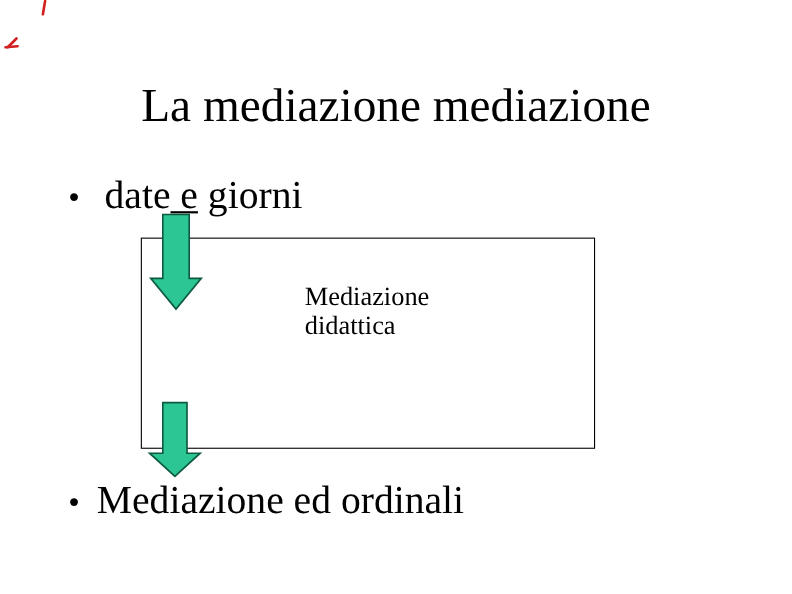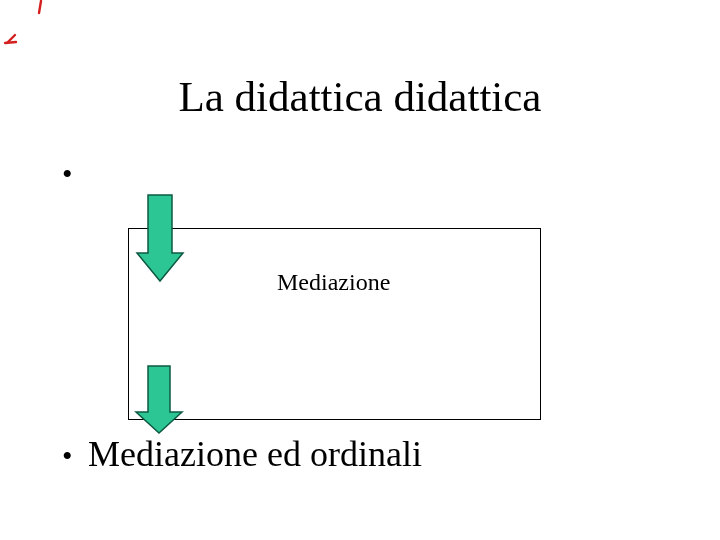--- a/index.html
+++ b/index.html
@@ -28,21 +28,21 @@
   .bullet-row.second{top:433px;}
   .bullet-marker{display:inline-block;flex:none;}
   .bullet-row.first  .bullet-marker{width:33px;font-size:30px;}
   .bullet-row.second .bullet-marker{width:26px;font-size:30px;}
   .underlined{
     text-decoration:underline;
     text-decoration-thickness:2px;
     text-underline-offset:3px;
   }
   .diagram-box{
-    position:absolute;left:128px;top:228px;
+    position:absolute;left:128px;top:216px;
     width:413px;height:192px;
     border:1.5px solid var(--box_border,#000);
     box-sizing:border-box;
     background:transparent;
   }
   .box-label{
     position:absolute;left:148px;top:40px;
     font-size:24px;line-height:27px;
     white-space:nowrap;
   }
@@ -66,29 +66,31 @@
 <div class="slide">
 
   <svg id="red-mark-1" class="red-mark" width="10" height="16" viewBox="0 0 10 16">
     <path class="red-stroke" d="M6,1 L4,13"></path>
   </svg>
   <svg id="red-mark-2" class="red-mark" width="16" height="14" viewBox="0 0 16 14">
     <path class="red-stroke" d="M12,2 L4,10"></path>
     <path class="red-stroke" d="M2,10 L13,9"></path>
   </svg>
 
-  <div class="slide-title">La didattica didattica</div>
+  <div class="slide-title">La mediazione mediazione</div>
 
   <div class="bullet-row first">
     <span class="bullet-marker">•</span>
+    <span><span>date</span><span class="underlined"> e</span><span> giorni</span></span>
   </div>
 
   <div class="diagram-box">
     <div class="box-label">
       <div>Mediazione</div>
+      <div>didattica</div>
     </div>
   </div>
 
   <svg id="arrow-top" class="arrow-svg" width="50" height="90" viewBox="0 0 50 90">
     <polygon class="arrow-shape" points="13,2 37,2 37,60 48,60 25,88 2,60 13,60"></polygon>
   </svg>
 
   <svg id="arrow-bottom" class="arrow-svg" width="56" height="73" viewBox="0 0 56 73">
     <polygon class="arrow-shape" points="17,2 39,2 39,48 51,48 28,69 5,48 17,48"></polygon>
   </svg>

